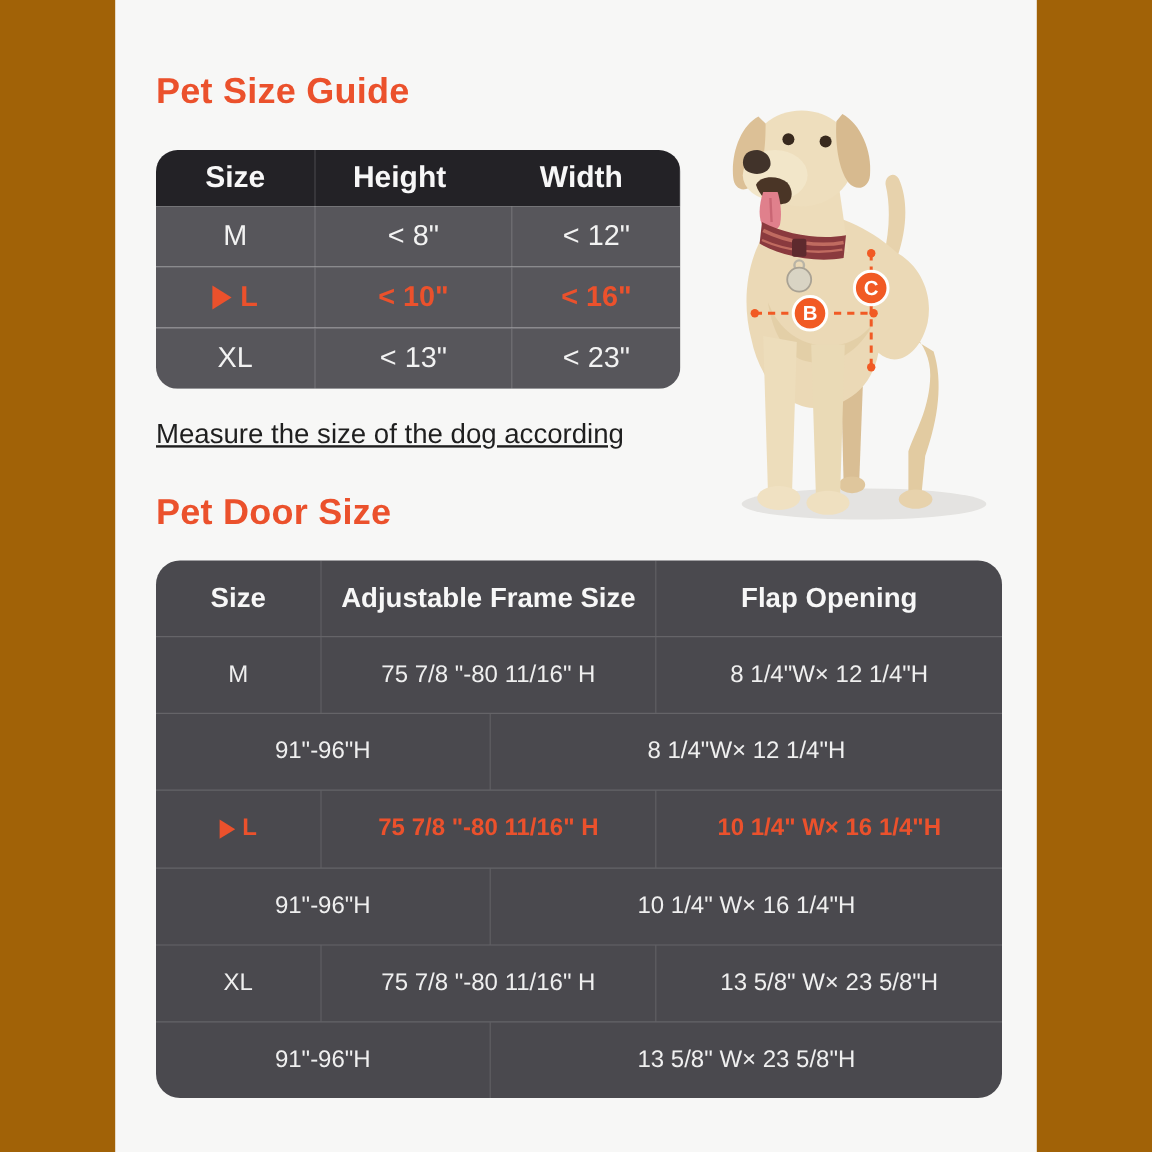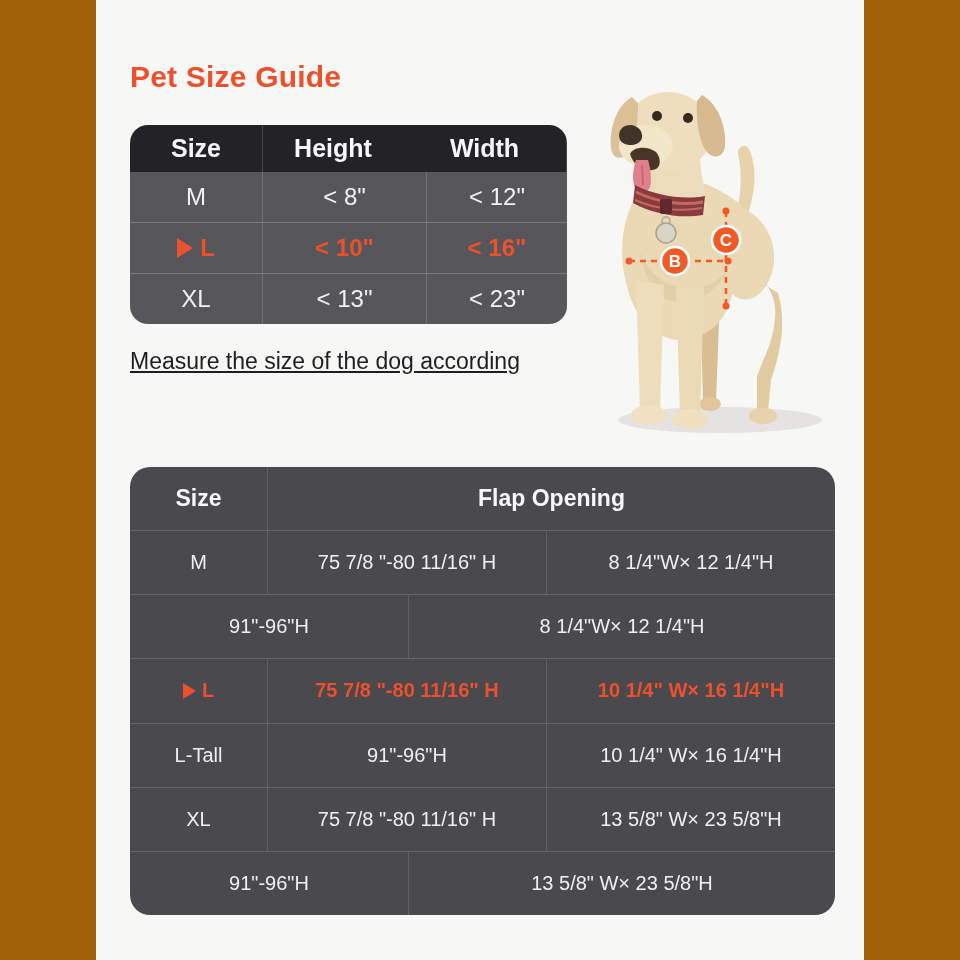--- a/index.html
+++ b/index.html
@@ -74,45 +74,46 @@
       </div>
       <div class="row">
         <div class="cell c1">XL</div>
         <div class="cell c2">&lt; 13"</div>
         <div class="cell c3">&lt; 23"</div>
       </div>
     </div>
 
     <p class="note"><span>Measure the size of the dog according</span><br></p>
 
+    <h2 class="section-title" id="title-door">Pet Door Size</h2>
 
     <div class="t2">
       <div class="row head">
         <div class="cell d1">Size</div>
+        <div class="cell d2">Adjustable Frame Size</div>
         <div class="cell d3">Flap Opening</div>
       </div>
       <div class="row">
         <div class="cell d1">M</div>
         <div class="cell d2">75 7/8 "-80 11/16" H</div>
         <div class="cell d3">8 1/4"W× 12 1/4"H</div>
       </div>
       <div class="row">
         <div class="cell d2">91"-96"H</div>
         <div class="cell d3">8 1/4"W× 12 1/4"H</div>
       </div>
       <div class="row hl">
         <div class="cell d1">
           <span class="tri sm"></span>
           <span>L</span>
         </div>
         <div class="cell d2">75 7/8 "-80 11/16" H</div>
         <div class="cell d3">10 1/4" W× 16 1/4"H</div>
       </div>
       <div class="row">
-        <div class="cell d1">L-Tall</div>
         <div class="cell d2">91"-96"H</div>
         <div class="cell d3">10 1/4" W× 16 1/4"H</div>
       </div>
       <div class="row">
         <div class="cell d1">XL</div>
         <div class="cell d2">75 7/8 "-80 11/16" H</div>
         <div class="cell d3">13 5/8" W× 23 5/8"H</div>
       </div>
       <div class="row">
         <div class="cell d2">91"-96"H</div>

